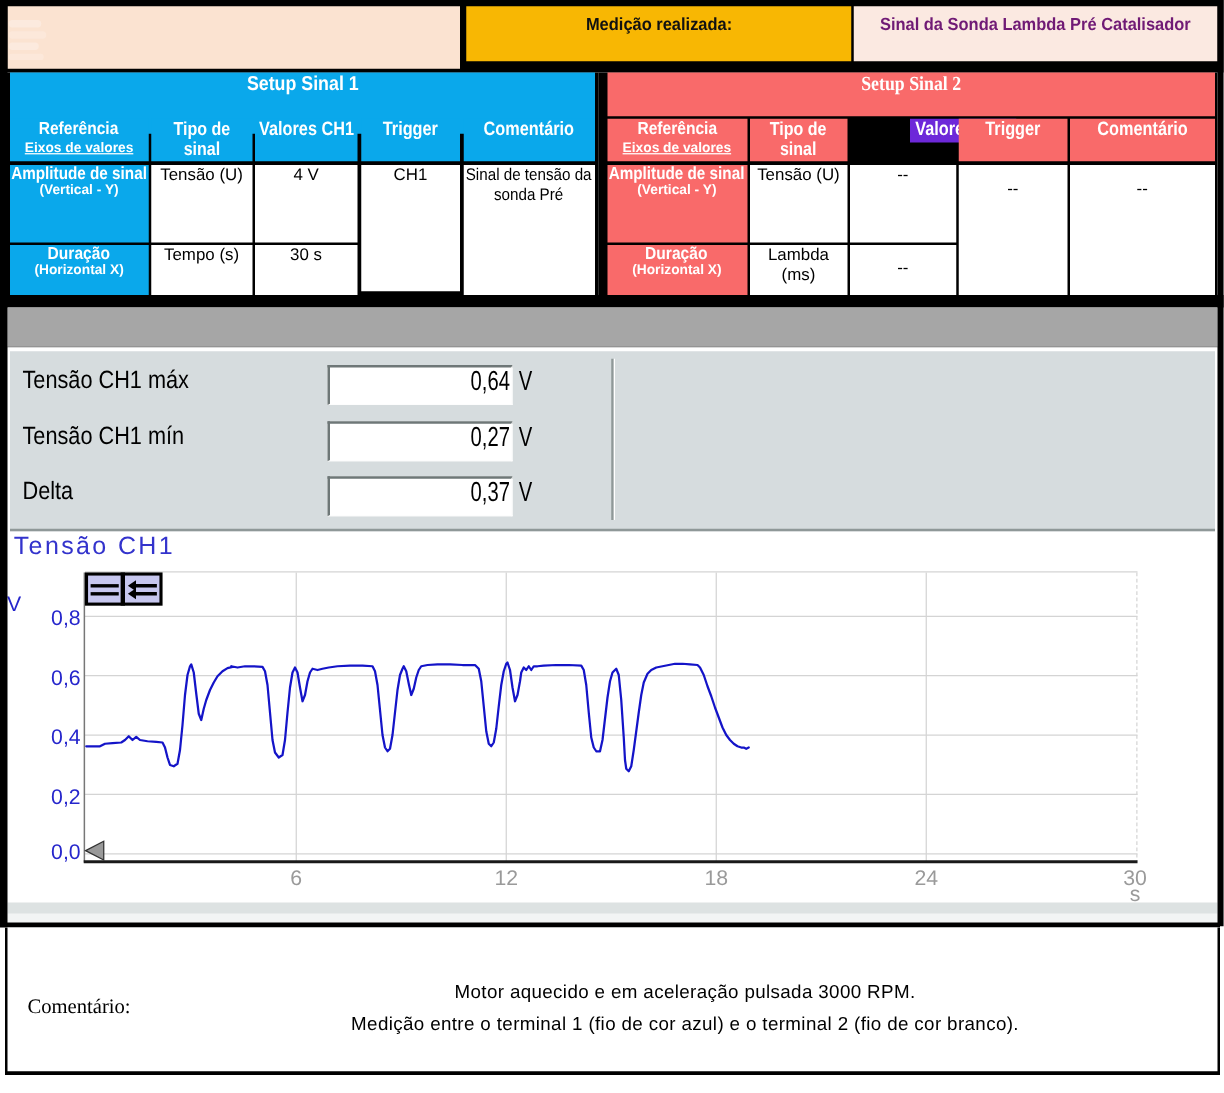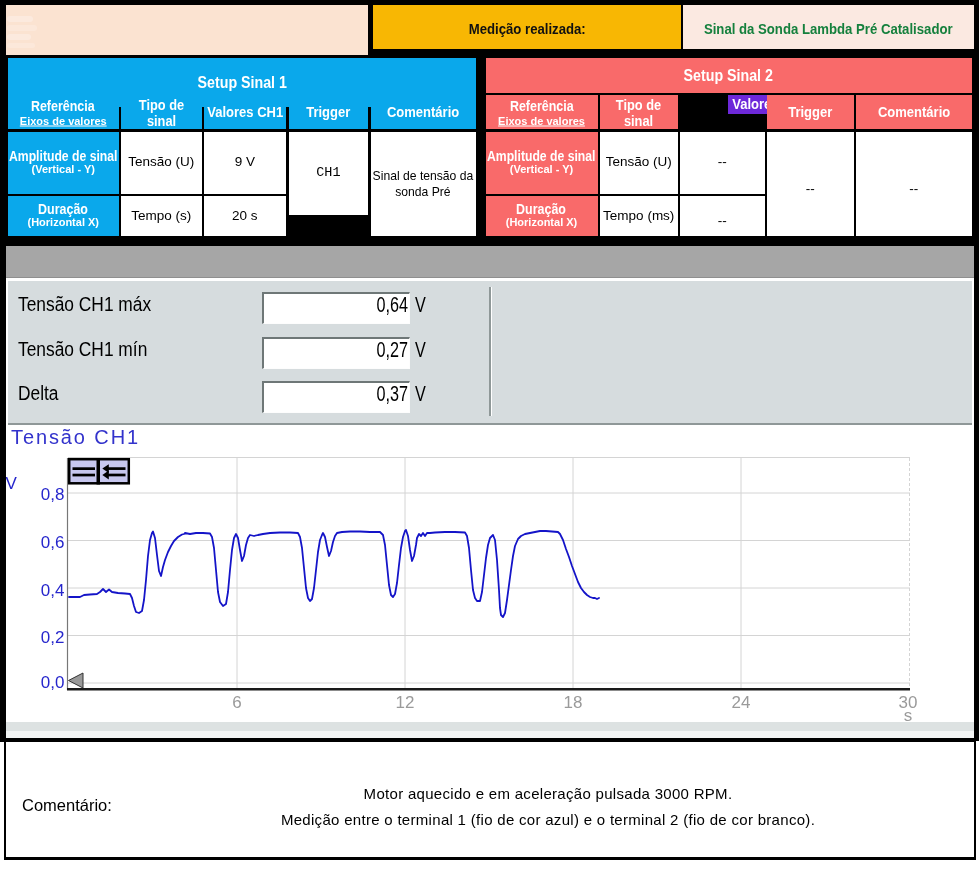--- a/index.html
+++ b/index.html
@@ -1,18 +1,18 @@
 <!DOCTYPE html>
 <html><head>
 <meta charset="utf-8">
 <style>
   html,body{margin:0;padding:0;}
   body{width:979px;height:874px;position:relative;font-family:"Liberation Sans",sans-serif;background:#fff;overflow:hidden;}
   .a{position:absolute;}
-  .cell{position:absolute;display:flex;align-items:center;justify-content:center;text-align:center;line-height:1.2;}
+  .cell{position:absolute;display:flex;align-items:flex-start;justify-content:center;text-align:center;line-height:1.2;}
   .wb{color:#fff;font-weight:bold;}
   .cx{display:inline-block;transform:scaleX(0.89);transform-origin:center;white-space:nowrap;}
   .cx2{display:inline-block;transform:scaleX(0.94);transform-origin:center;white-space:nowrap;}
   .h1l{display:inline-block;transform:scaleX(0.84);transform-origin:center;white-space:nowrap;font-size:15.5px;}
   .h2l{display:inline-block;transform:translateY(1px) scaleX(0.855);transform-origin:center;white-space:nowrap;font-size:15px;line-height:16px;}
   .refb{display:inline-block;transform:translateY(1.5px);line-height:13.5px;font-size:14px;text-decoration:underline;}
   .ampb{display:inline-block;line-height:12.5px;font-size:14px;white-space:nowrap;}
 </style>
 </head>
 <body>
@@ -20,21 +20,21 @@
 <div class="a" style="left:0;top:0;width:979px;height:57.5px;background:#000;"></div>
 <div class="a" style="left:5.5px;top:4.5px;width:362.5px;height:50px;background:#fbe3d1;"></div>
 
 <div class="a" style="left:7px;top:16px;width:26px;height:6px;background:#fceade;border-radius:3px;"></div>
 <div class="a" style="left:7px;top:25px;width:30px;height:6px;background:#fce8da;border-radius:3px;"></div>
 <div class="a" style="left:7px;top:34px;width:24px;height:6px;background:#fceade;border-radius:3px;"></div>
 <div class="a" style="left:7px;top:43px;width:28px;height:5px;background:#fce8da;border-radius:3px;"></div>
 <div class="cell" style="left:373px;top:4.5px;width:307.5px;height:44px;background:#f8b703;font-weight:bold;font-size:14px;color:#111;padding-top:6px;box-sizing:border-box;">
     <span class="cx2">Medição realizada:</span>
   </div>
-<div class="cell" style="left:683px;top:4.5px;width:290.5px;height:44px;background:#fbe9e1;font-weight:bold;font-size:14px;color:#15803d;padding-top:6px;box-sizing:border-box;">
+<div class="cell" style="left:683px;top:4.5px;width:290.5px;height:44px;background:#fbe9e1;font-weight:bold;font-size:14px;color:#701a75;padding-top:6px;box-sizing:border-box;">
     <span class="cx2">Sinal da Sonda Lambda Pré Catalisador</span>
   </div>
 
 <div class="a" style="left:5px;top:57.5px;width:473.5px;height:178.5px;background:#000;"></div>
 <div class="a" style="left:478.5px;top:57.5px;width:495.5px;height:178.5px;background:#000;"></div>
 
 <div class="cell wb" style="left:8px;top:58.2px;width:467.5px;height:49px;background:#0aa8eb;font-size:16px;">
     <span class="cx">Setup Sinal 1</span>
   </div>
 <div class="cell wb" style="left:8px;top:95px;width:110.5px;height:34px;background:#0aa8eb;">
@@ -49,32 +49,32 @@
 <div class="cell wb" style="left:288.5px;top:95px;width:79.7px;height:34px;background:#0aa8eb;">
     <span class="h1l">Trigger</span>
   </div>
 <div class="cell wb" style="left:371px;top:95px;width:104.5px;height:34px;background:#0aa8eb;">
     <span class="h1l">Comentário</span>
   </div>
 <div class="cell wb" style="left:8px;top:131.5px;width:110.5px;height:62px;background:#0aa8eb;">
     <span class="ampb"><span class="cx" style="transform:scaleX(0.872);">Amplitude de sinal</span><br><span style="font-size:11px;">(Vertical - Y)</span></span>
   </div>
 <div class="cell" style="left:121px;top:131.5px;width:80.5px;height:62px;background:#fff;font-size:13.5px;">Tensão (U)</div>
-<div class="cell" style="left:204px;top:131.5px;width:81.7px;height:62px;background:#fff;font-size:13.5px;">9 V</div>
+<div class="cell" style="left:204px;top:131.5px;width:81.7px;height:62px;background:#fff;font-size:13.5px;">4 V</div>
 <div class="cell wb" style="left:8px;top:195.5px;width:110.5px;height:40.5px;background:#0aa8eb;">
     <span class="ampb"><span class="cx">Duração</span><br><span style="font-size:11px;">(Horizontal X)</span></span>
   </div>
 <div class="cell" style="left:121px;top:195.5px;width:80.5px;height:40.5px;background:#fff;font-size:13.5px;">Tempo (s)</div>
-<div class="cell" style="left:204px;top:195.5px;width:81.7px;height:40.5px;background:#fff;font-size:13.5px;">20 s</div>
-<div class="cell" style="left:288.5px;top:131.5px;width:79.7px;height:83px;background:#fff;font-size:13.5px;font-family:Liberation Mono, monospace;">CH1</div>
+<div class="cell" style="left:204px;top:195.5px;width:81.7px;height:40.5px;background:#fff;font-size:13.5px;">30 s</div>
+<div class="cell" style="left:288.5px;top:131.5px;width:79.7px;height:101px;background:#fff;font-size:13.5px;">CH1</div>
 <div class="cell" style="left:371px;top:131.5px;width:104.5px;height:104.5px;background:#fff;font-size:13.5px;">
     <span style="white-space:nowrap;display:inline-block;transform:scaleX(0.9);">Sinal de tensão da<br>sonda Pré</span>
   </div>
 
-<div class="cell wb" style="left:485.5px;top:58.2px;width:486px;height:34.5px;background:#f96a6a;font-size:16px;">
+<div class="cell wb" style="left:485.5px;top:58.2px;width:486px;height:34.5px;background:#f96a6a;font-size:16px;font-family:Liberation Serif, serif;">
     <span class="cx">Setup Sinal 2</span>
   </div>
 <div class="cell wb" style="left:485.5px;top:95px;width:112px;height:34px;background:#f96a6a;">
     <span class="refb"><span class="cx">Referência</span><br><span style="font-size:11px;">Eixos de valores</span></span>
   </div>
 <div class="cell wb" style="left:600px;top:95px;width:77.5px;height:34px;background:#f96a6a;">
     <span class="h2l">Tipo de<br>sinal</span>
   </div>
 <div class="cell wb" style="left:680px;top:95px;width:84.5px;height:19px;background:#6d28d9;margin-left:48px;">
     <span class="h1l">Valores CH2</span>
@@ -86,21 +86,21 @@
     <span class="h1l">Comentário</span>
   </div>
 <div class="cell wb" style="left:485.5px;top:131.5px;width:112px;height:62px;background:#f96a6a;">
     <span class="ampb"><span class="cx" style="transform:scaleX(0.872);">Amplitude de sinal</span><br><span style="font-size:11px;">(Vertical - Y)</span></span>
   </div>
 <div class="cell" style="left:600px;top:131.5px;width:77.5px;height:62px;background:#fff;font-size:13.5px;">Tensão (U)</div>
 <div class="cell" style="left:680px;top:131.5px;width:84.5px;height:62px;background:#fff;font-size:13.5px;">--</div>
 <div class="cell wb" style="left:485.5px;top:195.5px;width:112px;height:40.5px;background:#f96a6a;">
     <span class="ampb"><span class="cx">Duração</span><br><span style="font-size:11px;">(Horizontal X)</span></span>
   </div>
-<div class="cell" style="left:600px;top:195.5px;width:77.5px;height:40.5px;background:#fff;font-size:13.5px;">Tempo (ms)</div>
+<div class="cell" style="left:600px;top:195.5px;width:77.5px;height:40.5px;background:#fff;font-size:13.5px;">Lambda (ms)</div>
 <div class="cell" style="left:680px;top:195.5px;width:84.5px;height:40.5px;background:#fff;font-size:13.5px;padding-top:10px;box-sizing:border-box;">--</div>
 <div class="cell" style="left:767px;top:131.5px;width:86.5px;height:104.5px;background:#fff;font-size:13.5px;padding-top:11px;box-sizing:border-box;">--</div>
 <div class="cell" style="left:856px;top:131.5px;width:115.5px;height:104.5px;background:#fff;font-size:13.5px;padding-top:11px;box-sizing:border-box;">--</div>
 
 <div class="a" style="left:0;top:236px;width:979px;height:10px;background:#000;"></div>
 <div class="a" style="left:5.5px;top:246px;width:968px;height:32px;background:#a6a6a6;border-bottom:1.5px solid #8f8f8f;box-sizing:border-box;"></div>
 <div class="a" style="left:5.5px;top:278px;width:968px;height:2.5px;background:#ffffff;"></div>
 <div class="a" style="left:8px;top:280.5px;width:963.5px;height:144.5px;background:#d6dcde;border-bottom:2.5px solid #8f9898;box-sizing:border-box;"></div>
 
 <div class="a" style="left:489px;top:287px;width:1.5px;height:129px;background:#8f9898;"></div>
@@ -173,17 +173,17 @@
   </g>
 
   <polyline fill="none" stroke="#1414c8" stroke-width="1.8" stroke-linejoin="round" stroke-linecap="round" points="69,597 80,597 84,595 90,594.5 97,594 100,592 103,589 106,592 109,589.5 112,592 118,593 125,593.5 130,594 132,598 134,606 136,612 139,613 142,611 144,600 146,580 148,556 150,540 152,533 153,531.5 155,538 157,555 159,571 161,576 163,567 165,560 168,552 171,546 174,541 178,537 182,534.5 186,533.5 185,533 190,534 196,533 203,533 210,533.5 212,537 214,548 216,570 218,592 220,602 223,606 226,604 228,592 230,570 232,550 234,538 236,534 238,538 240,550 242,561 244,556 246,545 248,538 250,535 254,536 258,535 263,534 270,533 280,532.5 290,532.5 298,533 300,537 302,548 304,568 306,588 308,598 310,601 312,599 314,588 316,570 318,552 320,540 322,535 323,533 325,537 327,547 329,556 331,551 333,542 335,536 337,533 342,532 350,531.5 360,531.5 370,532 380,532 383,535 385,545 387,565 389,585 391,595 393,597 395,594 397,583 399,565 401,548 403,537 405,531 406,530 408,536 410,550 412,561 414,556 416,545 417,538 419,534 421,536 423,533 425,536 427,533 430,533 435,532.5 445,532 455,532 465,532.5 467,536 469,548 471,570 473,590 475,598 477,601 480,601 482,592 484,575 486,558 488,545 490,538 493,535 495,540 497,560 499,590 500,608 501,615 503,617 505,613 507,600 509,585 511,570 513,556 515,546 518,539 521,536 525,534 530,533 535,532 540,531 546,531 552,531.5 558,532 560,534 563,540 566,549 569,557 572,566 575,574 578,582 581,588 584,592 587,595 590,597 593,598 595,598 597,599 599,598"></polyline>
 </svg>
 
 <div class="a" style="left:5.5px;top:721.5px;width:968px;height:9.5px;background:#dde2e2;"></div>
 <div class="a" style="left:5.5px;top:731px;width:968px;height:6.5px;background:#f2f4f4;"></div>
 
 <div class="a" style="left:0;top:737.5px;width:976px;height:4px;background:#000;"></div>
 <div class="a" style="left:4px;top:741.5px;width:971.5px;height:118px;background:#fff;border-left:2.5px solid #000;border-right:2.5px solid #000;border-bottom:3px solid #000;box-sizing:border-box;"></div>
-<div class="a" style="left:22px;top:796.5px;font-size:16.5px;line-height:16.5px;color:#000;">Comentário:</div>
+<div class="a" style="left:22px;top:796.5px;font-size:16.5px;line-height:16.5px;color:#000;font-family:Liberation Serif, serif;">Comentário:</div>
 <div class="a" style="left:120px;top:781px;width:856px;text-align:center;font-size:15px;color:#000;line-height:26px;letter-spacing:0.3px;">Motor aquecido e em aceleração pulsada 3000 RPM.<br>Medição entre o terminal 1 (fio de cor azul) e o terminal 2 (fio de cor branco).</div>
 
 <div class="a" style="left:0;top:0;width:5.5px;height:741px;background:#000;"></div>
 <div class="a" style="left:973.5px;top:0;width:5.5px;height:741px;background:#000;"></div>
 
 </body></html>

